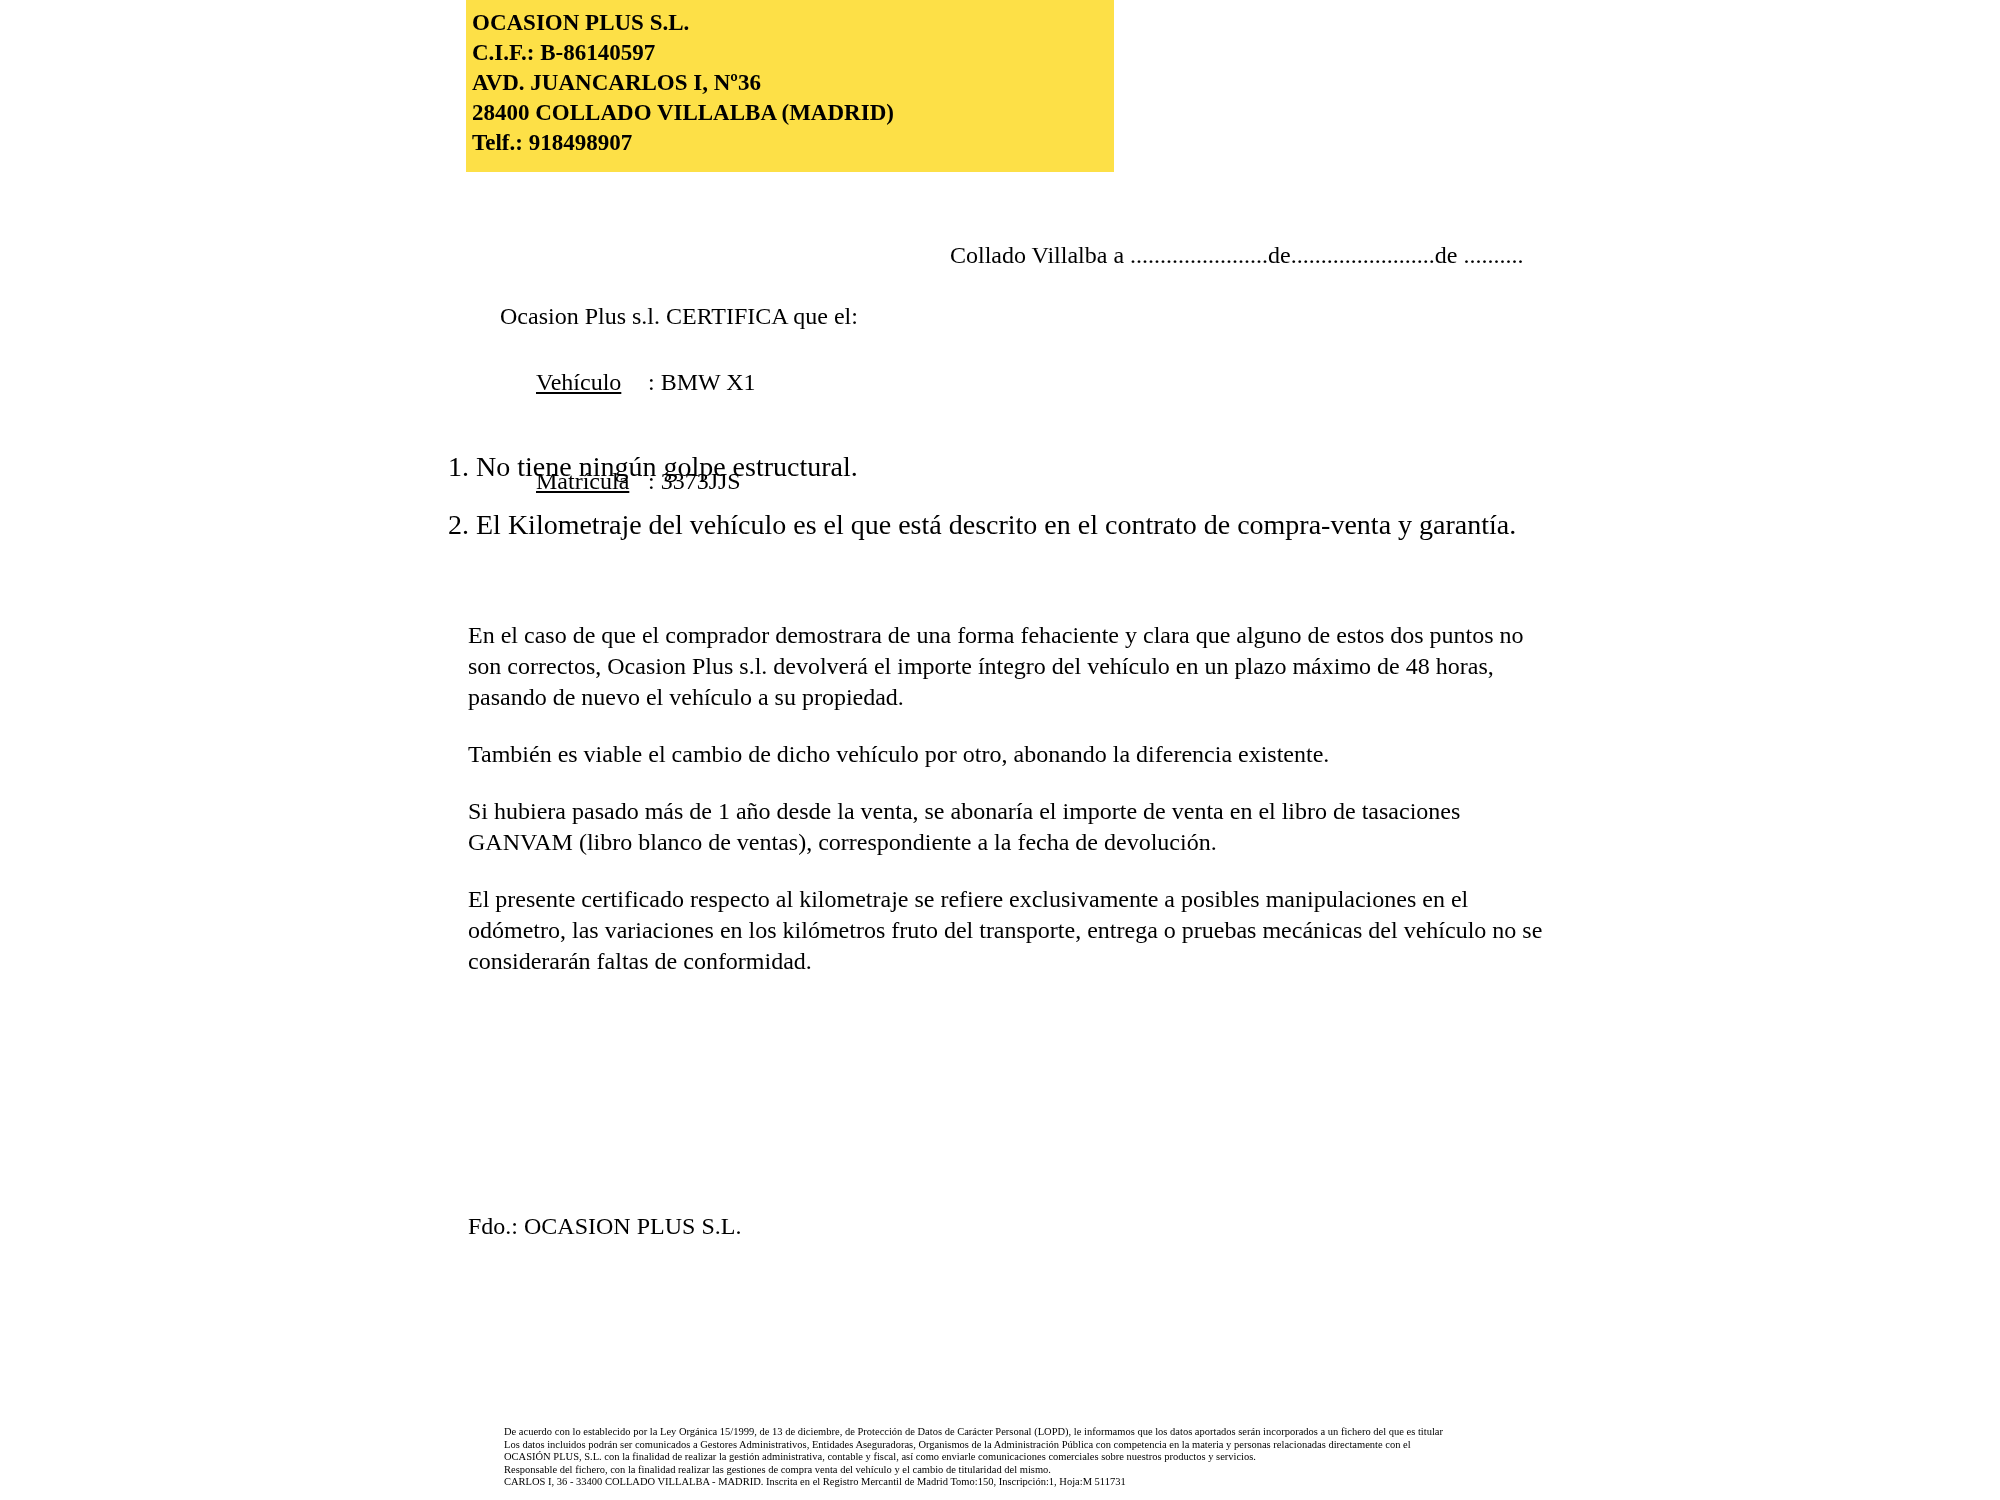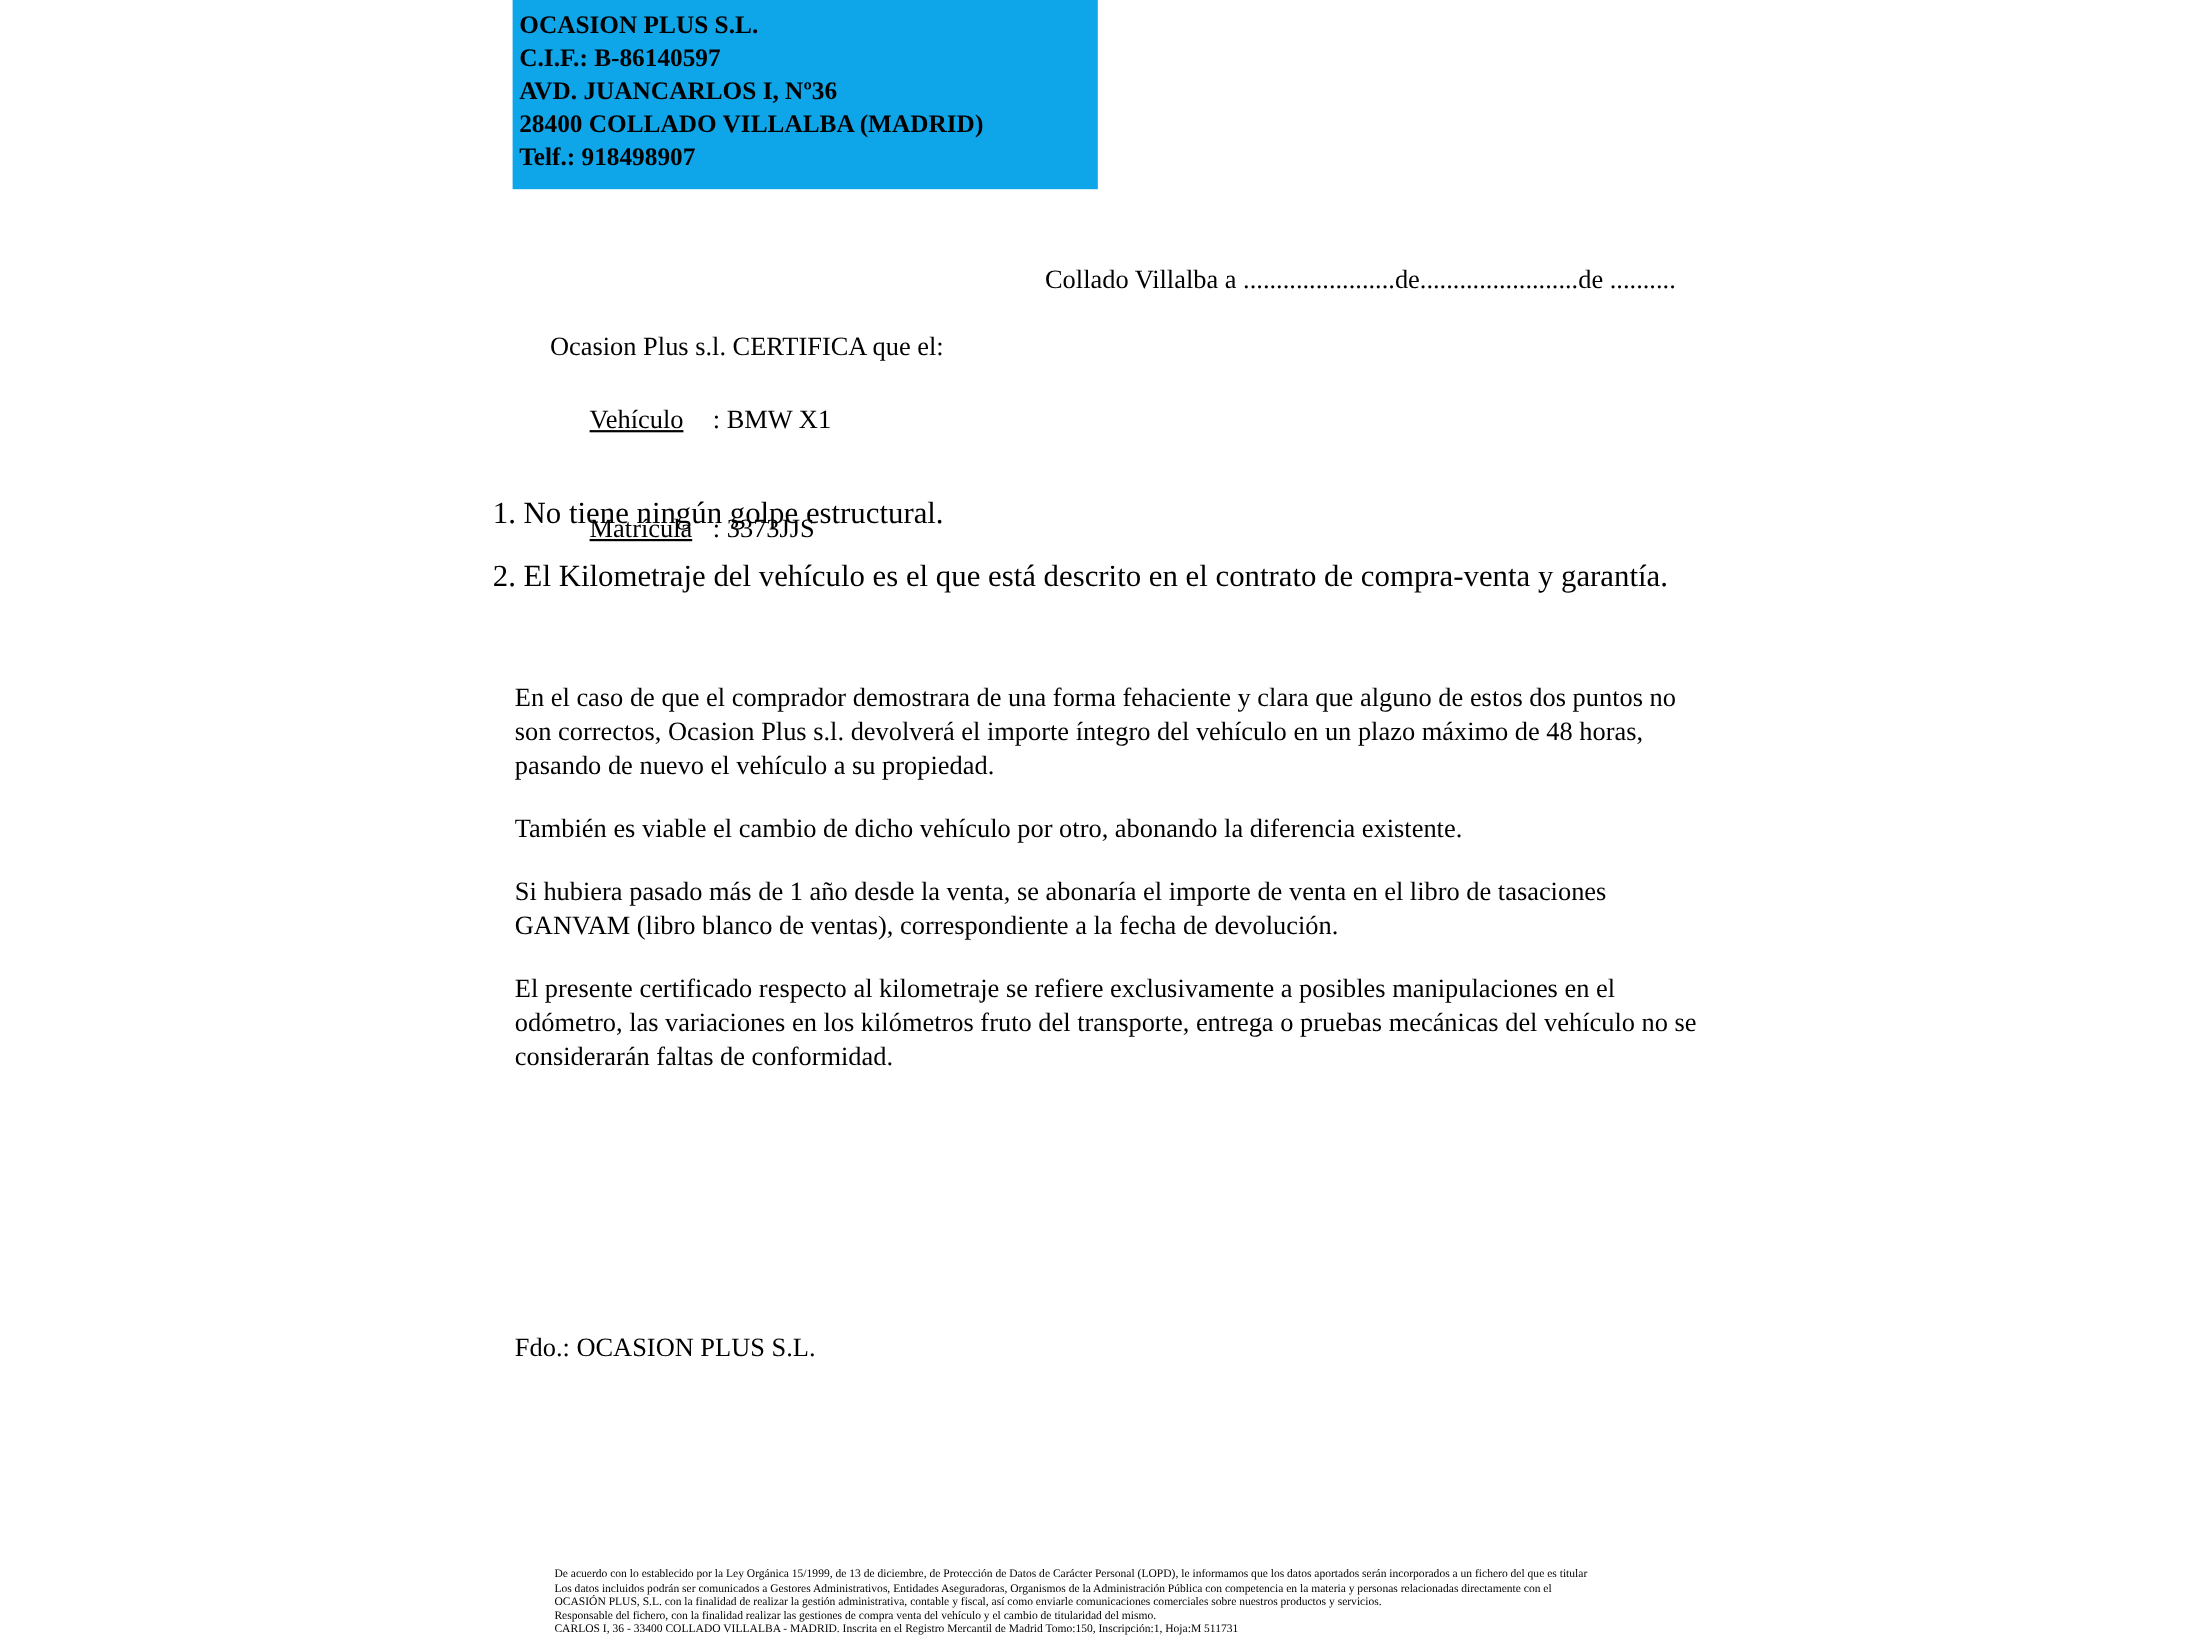--- a/index.html
+++ b/index.html
@@ -21,22 +21,22 @@
     top: 0;
     width: 2000px;
     height: 1500px;
     background: #ffffff;
   }
   
   .letterhead {
     position: absolute;
     left: 466px;
     top: 0px;
-    width: 532px;
-    background: #0ea5e9;
+    width: 648px;
+    background: #fde047;
     padding: 8px 0 14px 0;
     box-sizing: border-box;
   }
   .letterhead .lh-line {
     font-family: "Liberation Serif", serif;
     font-weight: bold;
     font-size: 23px;
     line-height: 30px;
     padding-left: 6px;
     color: #000;

